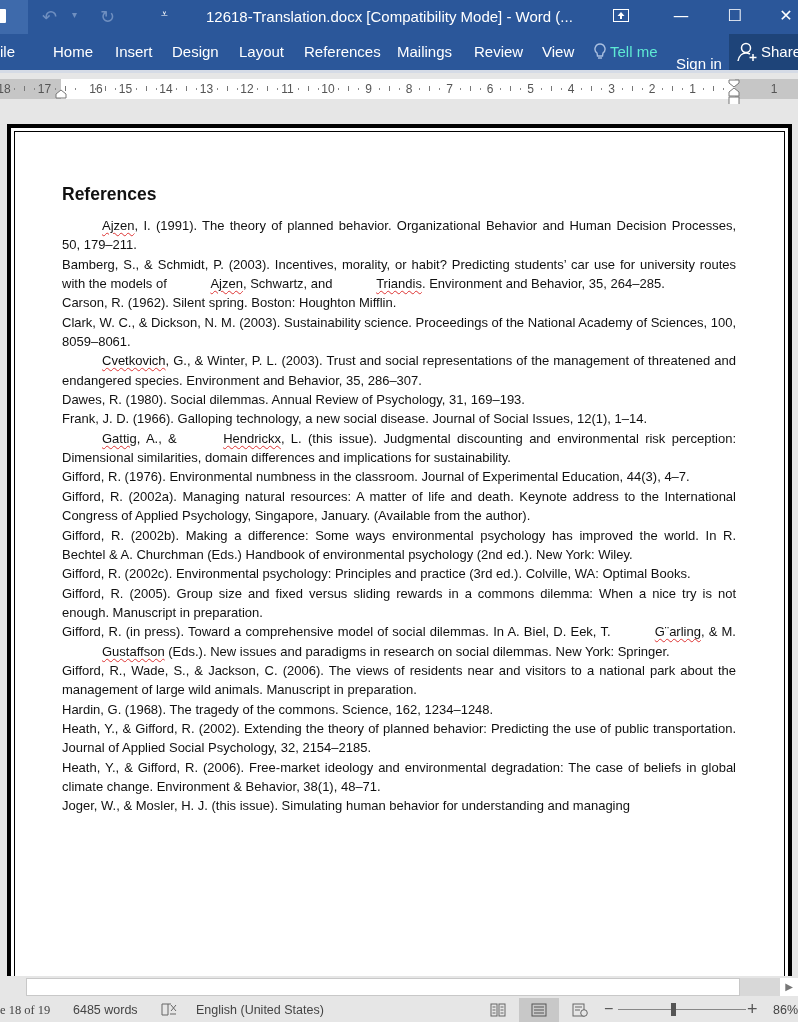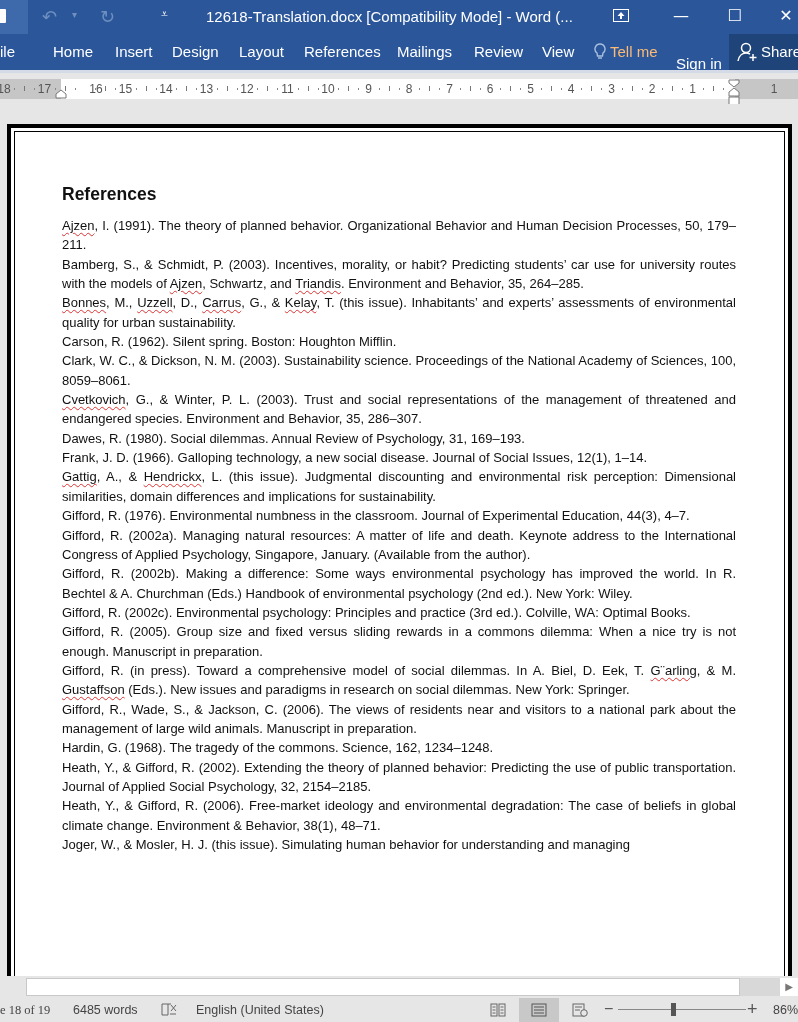--- a/index.html
+++ b/index.html
@@ -6,42 +6,42 @@
   html, body { width: 798px; height: 1022px; overflow: hidden; background: #e6e6e6; font-family: "Liberation Sans", sans-serif; }
   .titlebar { position: absolute; left: 0; top: 0; width: 798px; height: 34px; background: #2b579a; color: #fff; }
   .titlebar .save-btn { position: absolute; left: 0; top: 0; width: 28px; height: 34px; background: #3e6aab; }
   .titlebar .save-btn .glyph { position: absolute; left: 0; top: 9px; width: 6px; height: 14px; background: #fff; border-radius: 0 1px 1px 0; }
   .titlebar .icon { position: absolute; top: 6px; color: #6f8fc0; font-size: 18px; font-family: "DejaVu Sans", sans-serif; }
   .titlebar .title { position: absolute; left: 206px; top: 8px; font-size: 15px; color: #fff; white-space: nowrap; }
   .titlebar .winbtn { position: absolute; top: 0; width: 46px; height: 34px; color: #fff; text-align: center; line-height: 32px; font-family: "DejaVu Sans", sans-serif; }
 
   .ribbon { position: absolute; left: 0; top: 34px; width: 798px; height: 36px; background: #2b579a; color: #fff; font-size: 15px; }
   .ribbon .tab { position: absolute; top: 9px; white-space: nowrap; }
-  .ribbon .tellme { position: absolute; left: 594px; top: 9px; color: #fdba74; white-space: nowrap; }
+  .ribbon .tellme { position: absolute; left: 594px; top: 9px; color: #5eead4; white-space: nowrap; }
   .ribbon .signin { position: absolute; left: 676px; top: 21px; white-space: nowrap; }
   .ribbon .share { position: absolute; left: 729px; top: 0; width: 69px; height: 36px; background: #1e4479; }
   .ribbon .share span.lbl { position: absolute; left: 32px; top: 9px; }
 
   .rulerwrap { position: absolute; left: 0; top: 70px; width: 798px; height: 34px; background: #e6e6e6; border-top: 3px solid #d5dbe6; }
   .ruler { position: absolute; left: 0; top: 6px; width: 798px; height: 20px; background: #fff; }
   .ruler .margin-left { position: absolute; left: 0; top: 0; width: 61px; height: 20px; background: #c6c6c6; }
   .ruler .margin-right { position: absolute; left: 735px; top: 0; width: 63px; height: 20px; background: #c6c6c6; }
   .ruler .num { position: absolute; top: 3px; font-size: 12px; color: #555; transform: translateX(-50%); }
   .ruler .tick { position: absolute; top: 7px; width: 1px; height: 5px; background: #777; }
   .ruler .dot { position: absolute; top: 9px; width: 1px; height: 2px; background: #888; }
   .ruler .indent-l { position: absolute; left: 55px; top: 10px; width: 12px; height: 10px; }
   .ruler .indent-r { position: absolute; left: 728px; top: 0px; width: 12px; height: 28px; }
 
   .docarea { position: absolute; left: 0; top: 104px; width: 798px; height: 872px; background: #e6e6e6; overflow: hidden; }
   .page { position: absolute; left: 7px; top: 20px; width: 785px; height: 900px; background: #fff; border: 4px solid #000; }
   .page .inner { position: absolute; left: 3px; top: 3px; right: 3px; bottom: 3px; border: 1px solid #000; }
   .content { position: absolute; left: 51px; top: 54px; width: 674px; font-family: "Liberation Sans", sans-serif; font-size: 13px; line-height: 19.35px; color: #111; }
   .content h1 { font-size: 17.5px; font-weight: bold; margin-bottom: 10px; line-height: 24px; }
   .content .ref { text-align: justify; }
-  .content .sq { text-decoration: underline wavy #d33; text-decoration-thickness: 1px; text-underline-offset: 2px; }
+  .content .sq { text-decoration: underline wavy #d33; text-decoration-thickness: 1px; text-underline-offset: 2px; margin-left: 40px; }
 
   .hscroll { position: absolute; left: 0; top: 976px; width: 798px; height: 22px; background: #e6e6e6; }
   .hscroll .track { position: absolute; left: 26px; top: 2px; width: 714px; height: 18px; background: #fff; border: 1px solid #c8c8c8; }
   .hscroll .thumbzone { position: absolute; left: 740px; top: 2px; width: 40px; height: 18px; background: #d8d8d8; }
   .hscroll .arrow { position: absolute; left: 780px; top: 2px; width: 18px; height: 18px; background: #fff; color: #777; font-size: 10px; text-align: center; line-height: 18px; }
 
   .statusbar { position: absolute; left: 0; top: 998px; width: 798px; height: 24px; background: #e6e6e6; font-size: 12.5px; color: #444; }
   .statusbar .item { position: absolute; top: 5px; white-space: nowrap; }
   .statusbar .viewbtn { position: absolute; top: 0; width: 40px; height: 24px; }
   .statusbar .viewbtn.active { background: #c8c8c8; }
@@ -190,21 +190,20 @@
 </div>
 
 <div class="docarea">
   <div class="page">
     <div class="inner"></div>
     <div class="content">
       <h1>References</h1>
       <div id="ref-list">
           <div class="ref"><span class="sq">Ajzen</span>, I. (1991). The theory of planned behavior. Organizational Behavior and Human Decision Processes, 50, 179–211.</div>
           <div class="ref">Bamberg, S., &amp; Schmidt, P. (2003). Incentives, morality, or habit? Predicting students’ car use for university routes with the models of <span class="sq">Ajzen</span>, Schwartz, and <span class="sq">Triandis</span>. Environment and Behavior, 35, 264–285.</div>
-          <div class="ref"> <span class="sq">Bonnes</span>, M., <span class="sq">Uzzell</span>, D., <span class="sq">Carrus</span>, G., &amp; <span class="sq">Kelay</span>, T. (this issue). Inhabitants’ and experts’ assessments of environmental quality for urban sustainability.</div>
           <div class="ref"> Carson, R. (1962). Silent spring. Boston: Houghton Mifflin.</div>
           <div class="ref"> Clark, W. C., &amp; Dickson, N. M. (2003). Sustainability science. Proceedings of the National Academy of Sciences, 100, 8059–8061.</div>
           <div class="ref"><span class="sq">Cvetkovich</span>, G., &amp; Winter, P. L. (2003). Trust and social representations of the management of threatened and endangered species. Environment and Behavior, 35, 286–307.</div>
           <div class="ref"> Dawes, R. (1980). Social dilemmas. Annual Review of Psychology, 31, 169–193.</div>
           <div class="ref">Frank, J. D. (1966). Galloping technology, a new social disease. Journal of Social Issues, 12(1), 1–14.</div>
           <div class="ref"><span class="sq">Gattig</span>, A., &amp; <span class="sq">Hendrickx</span>, L. (this issue). Judgmental discounting and environmental risk perception: Dimensional similarities, domain differences and implications for sustainability.</div>
           <div class="ref"> Gifford, R. (1976). Environmental numbness in the classroom. Journal of Experimental Education, 44(3), 4–7.</div>
           <div class="ref"> Gifford, R. (2002a). Managing natural resources: A matter of life and death. Keynote address to the International Congress of Applied Psychology, Singapore, January. (Available from the author).</div>
           <div class="ref">Gifford, R. (2002b). Making a difference: Some ways environmental psychology has improved the world. In R. Bechtel &amp; A. Churchman (Eds.) Handbook of environmental psychology (2nd ed.). New York: Wiley.</div>
           <div class="ref">Gifford, R. (2002c). Environmental psychology: Principles and practice (3rd ed.). Colville, WA: Optimal Books.</div>

